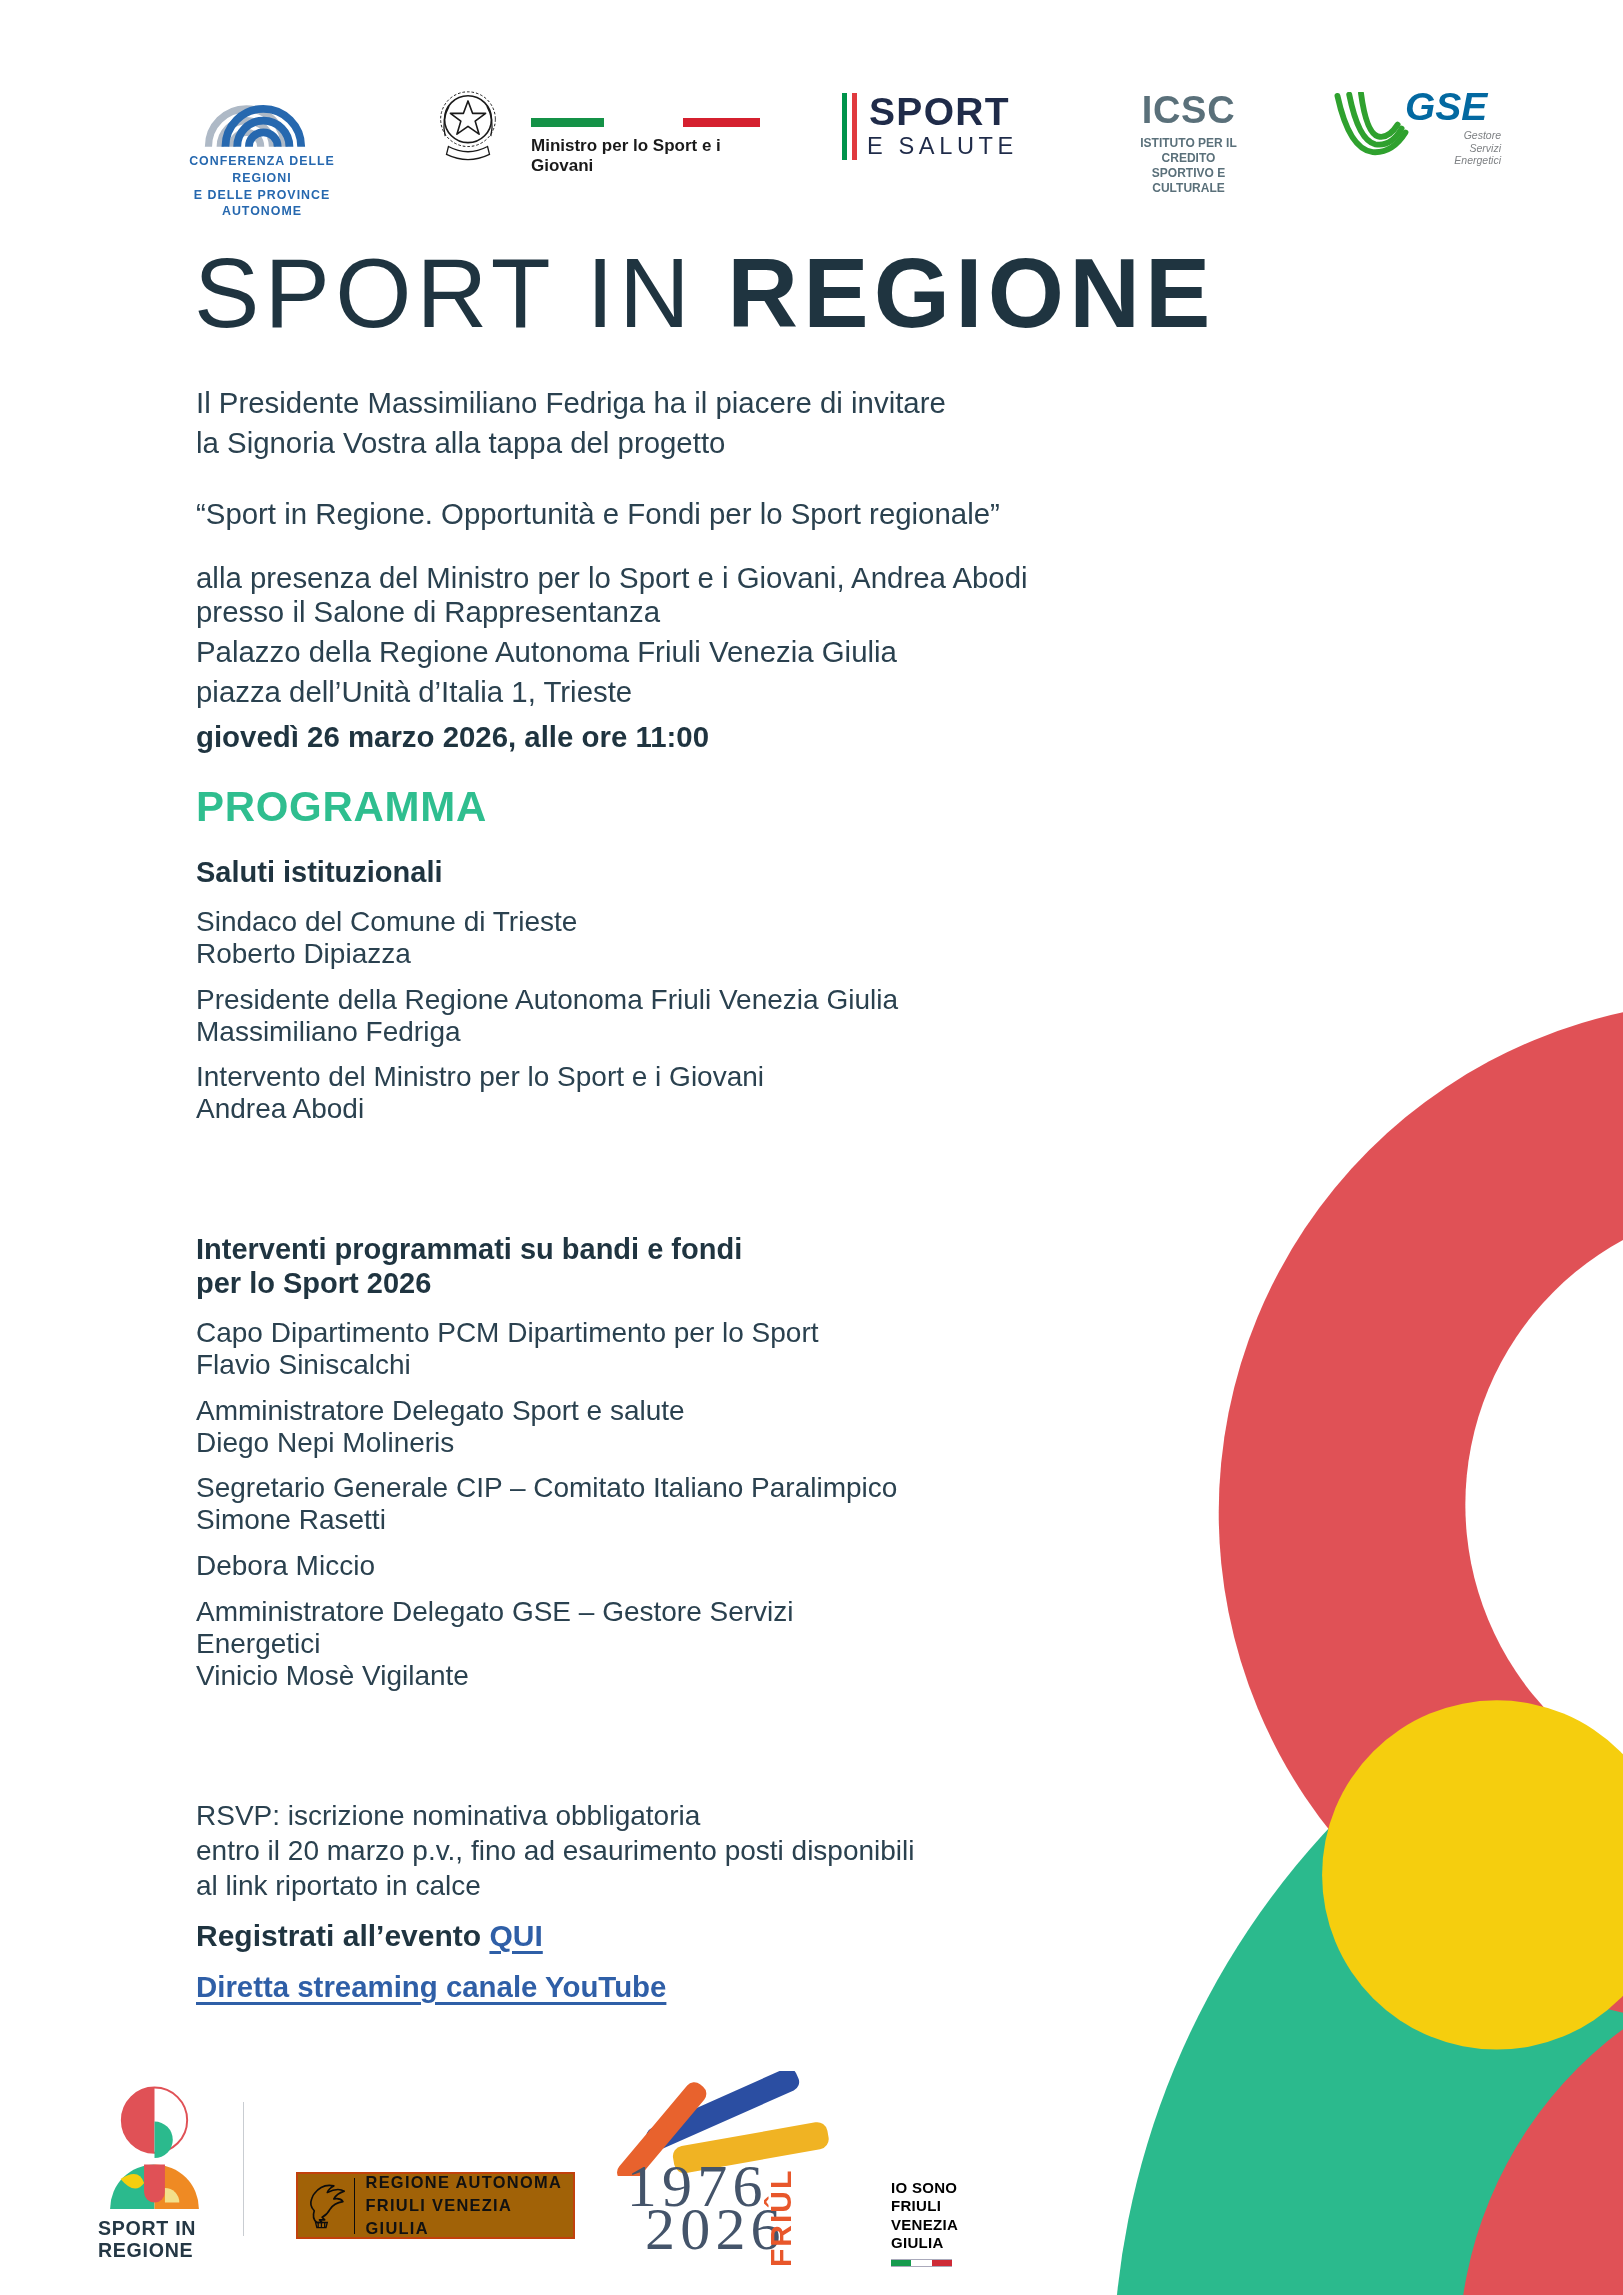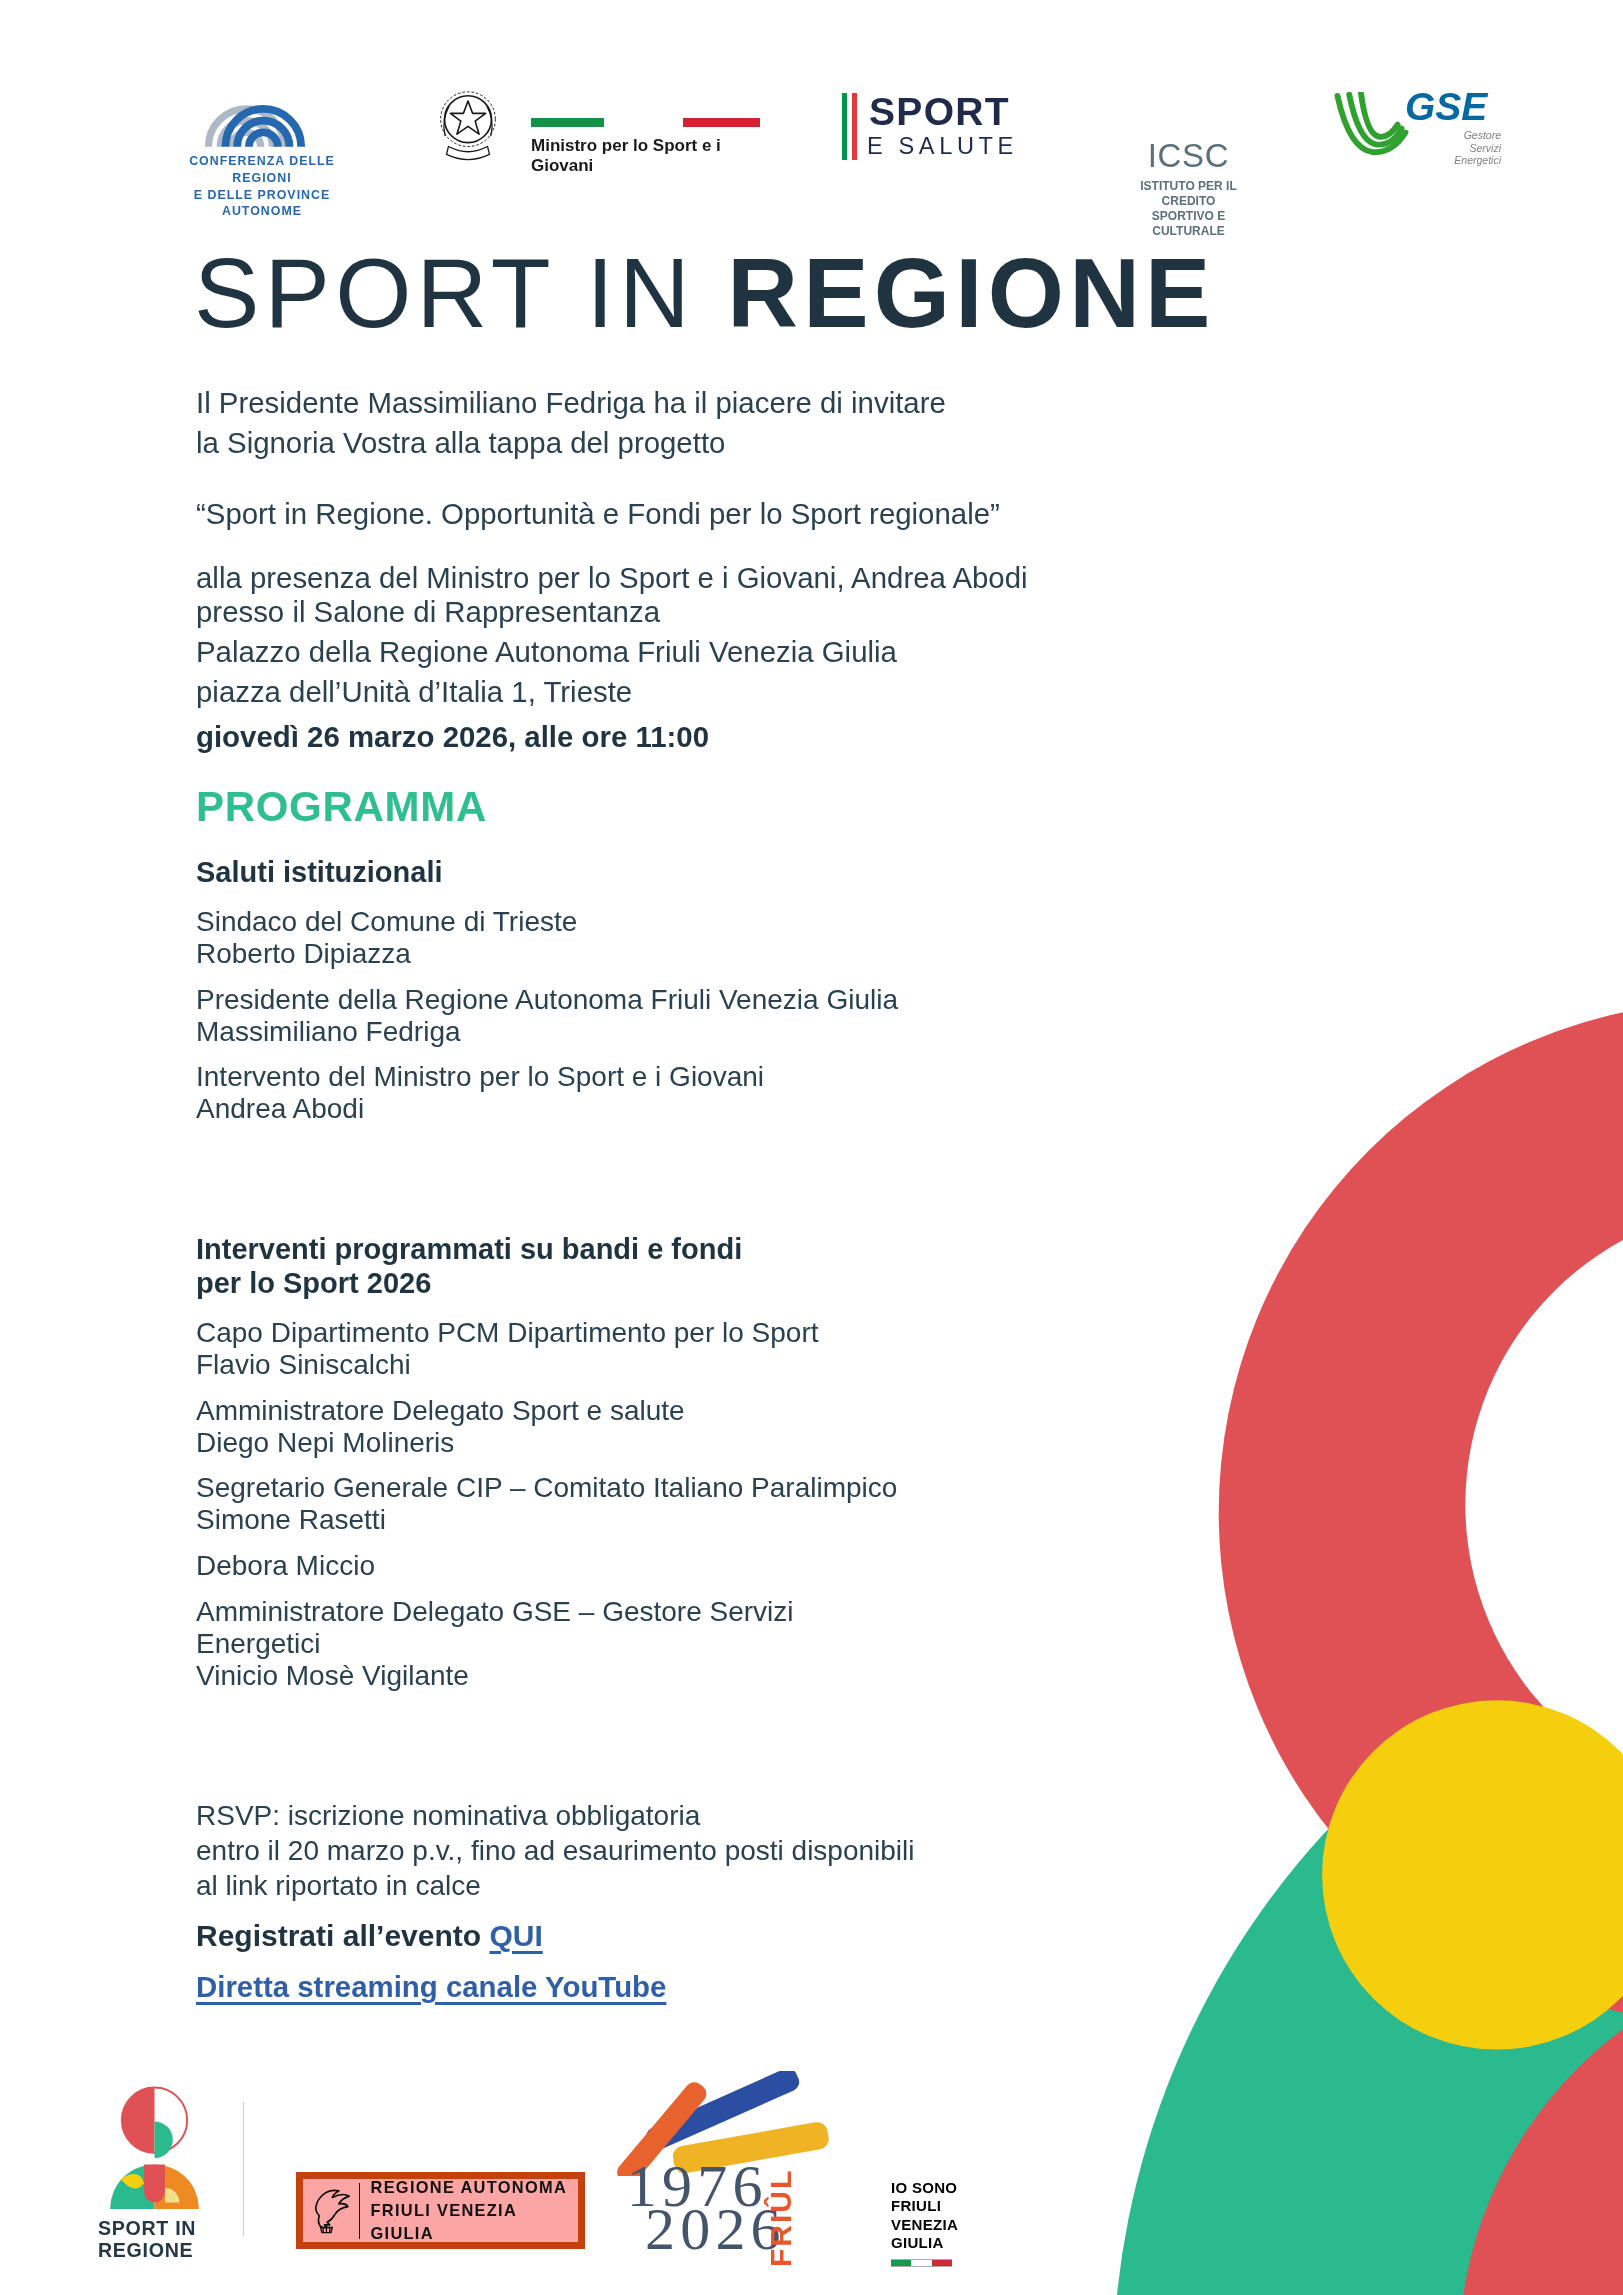--- a/index.html
+++ b/index.html
@@ -16,21 +16,21 @@
   #logo-ministero .bar{position:absolute;height:8.5px;top:34px;}
   #logo-ministero .bar.green{left:99px;width:73px;background:#149247;}
   #logo-ministero .bar.red{left:251px;width:77px;background:#D5202F;}
   #logo-ministero .lbl{position:absolute;left:99px;top:52px;width:236px;font-size:17px;font-weight:700;color:#1a1a1a;}
   #logo-sportsalute{left:842px;top:90px;width:209px;}
   #logo-sportsalute .bars{position:absolute;left:0;top:2.6px;}
   #logo-sportsalute .vbar{display:inline-block;width:5.2px;height:67px;margin-right:4.6px;}
   #logo-sportsalute .word1{position:absolute;left:27px;top:0;font-size:39px;font-weight:700;letter-spacing:1.3px;color:#1F2B49;}
   #logo-sportsalute .word2{position:absolute;left:25px;top:43px;font-size:23.6px;font-weight:400;letter-spacing:4.6px;color:#1F2B49;}
   #logo-icsc{left:1120px;top:89px;width:137px;text-align:center;color:#5A707A;}
-  #logo-icsc .big{font-size:33px;font-weight:400;letter-spacing:0.7px;margin-top:48px;}
+  #logo-icsc .big{font-size:38px;font-weight:700;letter-spacing:0.7px;}
   #logo-icsc .small{font-size:12px;font-weight:700;line-height:1.25;margin-top:3.9px;}
   #logo-gse{left:1332px;top:90px;width:170px;height:79px;}
   #logo-gse .big{position:absolute;left:73px;top:-5.2px;font-size:39px;font-weight:700;font-style:italic;color:#0369a1;}
   #logo-gse .tag{position:absolute;left:98px;top:39px;width:71px;text-align:right;font-size:10.5px;font-style:italic;color:#7E8184;line-height:1.2;}
 
   
   #title{left:194px;top:237px;font-size:98px;letter-spacing:5.2px;color:#1F3440;white-space:nowrap;}
   #title .t1{font-weight:400;}
   #title .t2{font-weight:700;}
 
@@ -55,21 +55,21 @@
   #streaming{left:196px;top:1970px;font-size:29.4px;font-weight:700;z-index:2;}
   a.link{color:#2F5FA7;text-decoration:underline;text-decoration-thickness:2.6px;text-underline-offset:5.2px;font-weight:700;cursor:pointer;}
 
   
   #deco{left:0;top:0;z-index:1;pointer-events:none;}
 
   
   #sir-logo{left:98px;top:2081px;width:124px;z-index:2;}
   #sir-logo .txt{margin-top:9.2px;font-size:19.6px;font-weight:700;color:#243744;letter-spacing:0.7px;line-height:1.12;}
   #footer-divider{left:243px;top:2102px;width:1.3px;height:134px;background:#C9CDD2;z-index:2;}
-  #fvg-box{left:296px;top:2172px;width:275px;height:63px;border:7px solid #c2410c;display:flex;align-items:center;background:#fca5a5;z-index:2;}
+  #fvg-box{left:296px;top:2172px;width:275px;height:63px;border:2px solid #c2410c;display:flex;align-items:center;background:#a16207;z-index:2;}
   #fvg-box .eagle{width:56px;height:56px;border-right:1.3px solid #0c0c0c;display:flex;align-items:center;justify-content:center;flex:0 0 56px;}
   #fvg-box .txt{padding-left:10.5px;font-size:16.4px;font-weight:700;letter-spacing:1.3px;color:#111;line-height:1.4;}
   #anni-logo{left:615px;top:2071px;width:236px;height:183px;z-index:2;}
   #anni-logo .y{position:absolute;font-family:"Liberation Serif",serif;color:#44546A;font-size:60px;line-height:1;letter-spacing:5.2px;}
   #anni-logo .y1{left:11.8px;top:85px;}
   #anni-logo .y2{left:30px;top:128px;}
   #anni-logo .friul{position:absolute;left:149px;top:196px;transform:rotate(-90deg);transform-origin:0 0;
                     font-size:30px;font-weight:700;letter-spacing:2px;color:#E8572B;}
   #iosono{left:891px;top:2179px;z-index:2;}
   #iosono .txt{font-size:15px;font-weight:700;color:#000000;line-height:1.22;letter-spacing:0.3px;}

